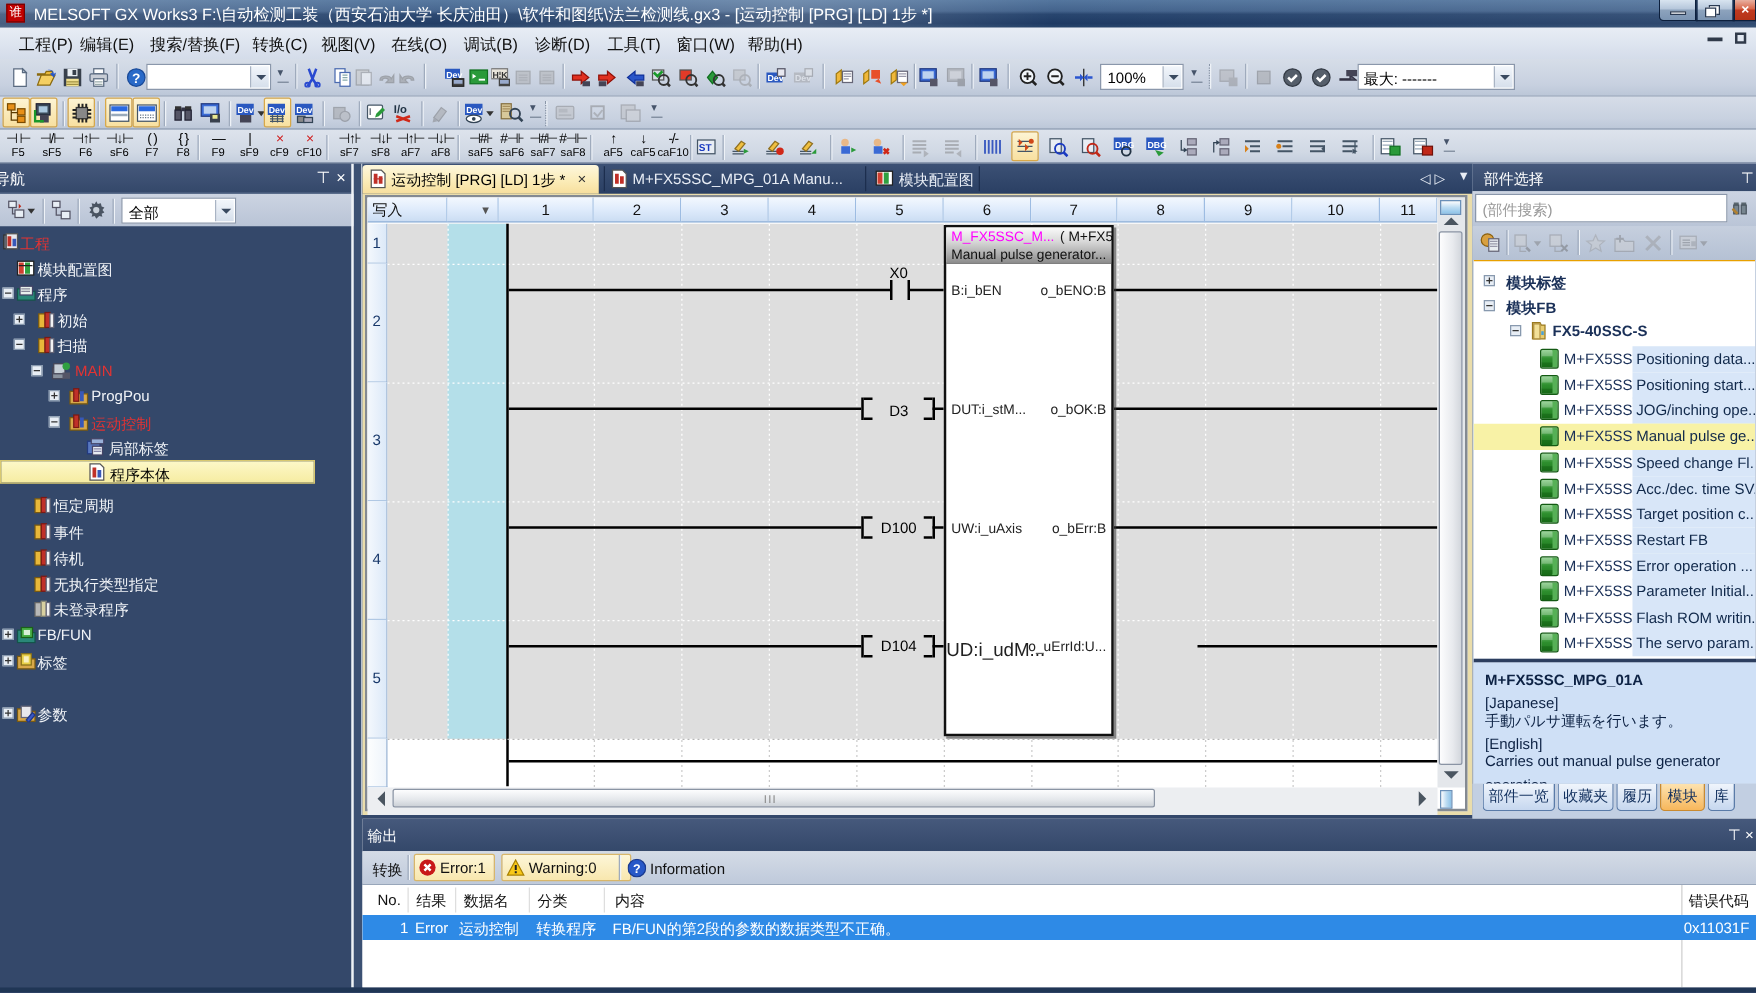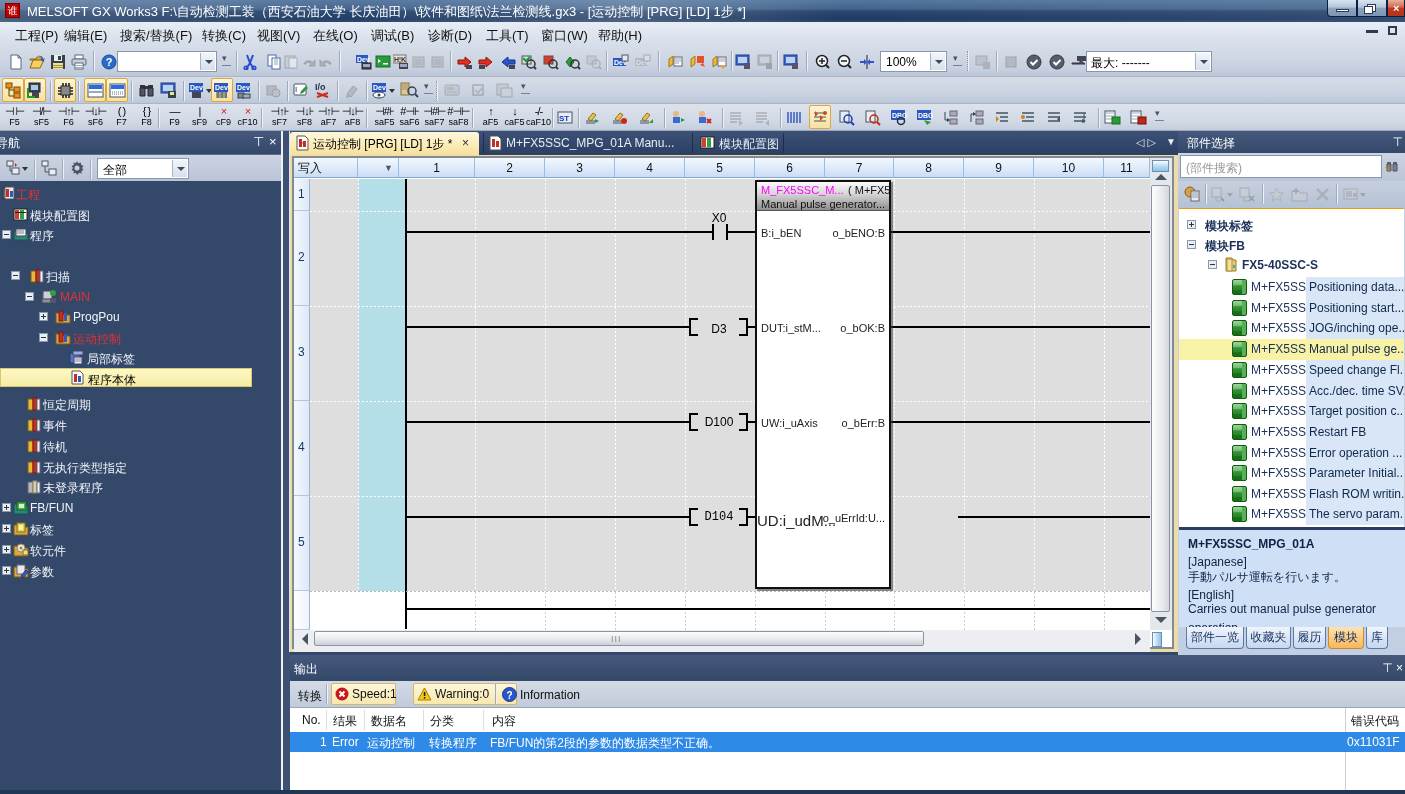--- a/index.html
+++ b/index.html
@@ -882,20 +882,29 @@
       </div>
     <div class="tree-row" style="top:44px;">
         <span class="exp" style="left:2px;"></span>
         <span class="ticon" style="left:13px;"><svg width="16" height="15">
             <path d="M1 4h6l2 2h6v7H1z" fill="#2a8878" stroke="#14544a"></path>
             <rect x="3" y="2" width="10" height="7" fill="#e8f0ec" stroke="#446"></rect>
             <path d="M4 4h7M4 6h7" stroke="#889"></path>
           </svg></span>
         <span class="ttxt" style="left:30px;">程序</span>
       </div>
+    <div class="tree-row" style="top:65px;">
+        <span class="exp plus" style="left:11px;"></span>
+        <span class="ticon" style="left:29px;"><svg width="16" height="15">
+            <path d="M2 3h5v11H2z" fill="#e8b83a" stroke="#7a5a10"></path>
+            <rect x="7" y="2" width="4" height="12" fill="#c03028" stroke="#7a1a14"></rect>
+            <rect x="11" y="3" width="3" height="11" fill="#f2f2f4" stroke="#667"></rect>
+          </svg></span>
+        <span class="ttxt" style="left:46px;">初始</span>
+      </div>
     <div class="tree-row" style="top:85px;">
         <span class="exp" style="left:11px;"></span>
         <span class="ticon" style="left:29px;"><svg width="16" height="15">
             <path d="M2 3h5v11H2z" fill="#e8b83a" stroke="#7a5a10"></path>
             <rect x="7" y="2" width="4" height="12" fill="#c03028" stroke="#7a1a14"></rect>
             <rect x="11" y="3" width="3" height="11" fill="#f2f2f4" stroke="#667"></rect>
           </svg></span>
         <span class="ttxt" style="left:46px;">扫描</span>
       </div>
     <div class="tree-row" style="top:106px;">
@@ -993,30 +1002,20 @@
         <span class="ttxt" style="left:30px;">FB/FUN</span>
       </div>
     <div class="tree-row" style="top:338px;text-align:right;">
         <span class="exp plus" style="left:2px;"></span>
         <span class="ticon" style="left:13px;"><svg width="16" height="15">
             <path d="M1 4h6l2 2h6v8H1z" fill="#d8a84a" stroke="#7a5a10"></path>
             <rect x="4" y="2" width="8" height="9" fill="#e8d048" stroke="#887018"></rect>
             <rect x="6" y="4" width="4" height="5" fill="#f8f0c0"></rect>
           </svg></span>
         <span class="ttxt" style="left:30px;">标签</span>
-      </div>
-    <div class="tree-row" style="top:359px;">
-        <span class="exp plus" style="left:2px;"></span>
-        <span class="ticon" style="left:13px;"><svg width="16" height="15">
-            <path d="M1 4h6l2 2h6v8H1z" fill="#d8a84a" stroke="#7a5a10"></path>
-            <circle cx="8" cy="6" r="4" fill="#f0ead8" stroke="#98845a"></circle>
-            <circle cx="8" cy="6" r="1.5" fill="#98845a"></circle>
-            <rect x="10" y="8" width="5" height="5" fill="#e8e090" stroke="#887018"></rect>
-          </svg></span>
-        <span class="ttxt" style="left:30px;">软元件</span>
       </div>
     <div class="tree-row" style="top:380px;">
         <span class="exp plus" style="left:2px;"></span>
         <span class="ticon" style="left:13px;"><svg width="16" height="15">
             <path d="M1 4h6l2 2h6v8H1z" fill="#d8a84a" stroke="#7a5a10"></path>
             <rect x="4" y="2" width="8" height="9" fill="#e8e8ec" stroke="#667"></rect>
             <path d="M8 13l5-6 2 2-5 6z" fill="#3858c8" stroke="#203888"></path>
           </svg></span>
         <span class="ttxt" style="left:30px;">参数</span>
       </div>
@@ -1140,21 +1139,21 @@
     <div class="wire" style="left:113px;top:263px;width:282px;"></div>
     <div class="brk opl" style="left:395px;top:255px;"></div>
     <div class="brk opr" style="left:446px;top:255px;"></div>
     <div class="dlbl" style="left:400px;top:257px;width:50px;">D100</div>
     <div class="wire" style="left:452px;top:263px;width:9px;"></div>
     <div class="wire" style="left:597px;top:263px;width:259px;"></div>
 
     <div class="wire" style="left:113px;top:358px;width:282px;"></div>
     <div class="brk opl" style="left:395px;top:350px;"></div>
     <div class="brk opr" style="left:446px;top:350px;"></div>
-    <div class="dlbl" style="left:400px;top:352px;width:50px;font-family:Liberation Mono, monospace;">D104</div>
+    <div class="dlbl" style="left:400px;top:352px;width:50px;">D104</div>
     <div class="wire" style="left:452px;top:358px;width:9px;"></div>
     <div class="wire" style="left:664px;top:358px;width:192px;"></div>
 
     <div class="abs" style="left:461px;top:22px;width:136px;height:409px;background:#fff;border:2px solid #101010;box-shadow:2px 2px 0 rgba(60,60,60,0.55);">
       <div class="abs" style="left:0;top:0;width:132px;height:29px;background:linear-gradient(180deg,#fafafa 0%,#d8d8d8 40%,#8e8e8e 100%);border-bottom:1px solid #555;">
         <span class="abs" style="left:4px;top:2px;font-size:11px;color:#ff00ff;white-space:nowrap;">M_FX5SSC_M...</span>
         <span class="abs" style="left:91px;top:2px;font-size:11px;color:#111;white-space:nowrap;">( M+FX5</span>
         <span class="abs" style="left:4px;top:16px;font-size:11px;color:#111;white-space:nowrap;">Manual pulse generator...</span>
       </div>
       <span class="abs" style="left:4px;top:45px;font-size:11px;color:#222;">B:i_bEN</span>
@@ -1370,23 +1369,23 @@
       <span style="position:absolute;right:2px;top:6px;font-size:12px;">⊤ ×</span>
     </div>
   <div id="outtools">
     <span class="abs" style="left:8px;top:7px;font-size:12px;color:#101010;">转换</span>
     <div class="sep" style="left:36px;top:3px;"></div>
     <div class="obtn" style="left:41px;width:65px;">
       <svg width="14" height="14" style="position:absolute;left:3px;top:3px;">
           <circle cx="7" cy="7" r="6.5" fill="#c81818"></circle>
           <path d="M4.5 4.5l5 5M9.5 4.5l-5 5" stroke="#fff" stroke-width="2"></path>
         </svg>
-      <span style="position:absolute;left:20px;top:3px;">Speed:1</span>
-    </div>
-    <div class="obtn" style="left:123px;width:104px;">
+      <span style="position:absolute;left:20px;top:3px;">Error:1</span>
+    </div>
+    <div class="obtn" style="left:111px;width:104px;">
       <svg width="15" height="14" style="position:absolute;left:3px;top:3px;">
           <path d="M7.5 1L14 13H1z" fill="#f8c818" stroke="#a88000"></path>
           <rect x="6.8" y="5" width="1.6" height="4" fill="#222"></rect>
           <rect x="6.8" y="10" width="1.6" height="1.6" fill="#222"></rect>
         </svg>
       <span style="position:absolute;left:21px;top:3px;">Warning:0</span>
     </div>
     <div class="sep" style="left:205px;top:3px;"></div>
     <div class="abs" style="left:212px;top:5px;">
       <svg width="15" height="15" style="position:absolute;left:0;top:1px;">

